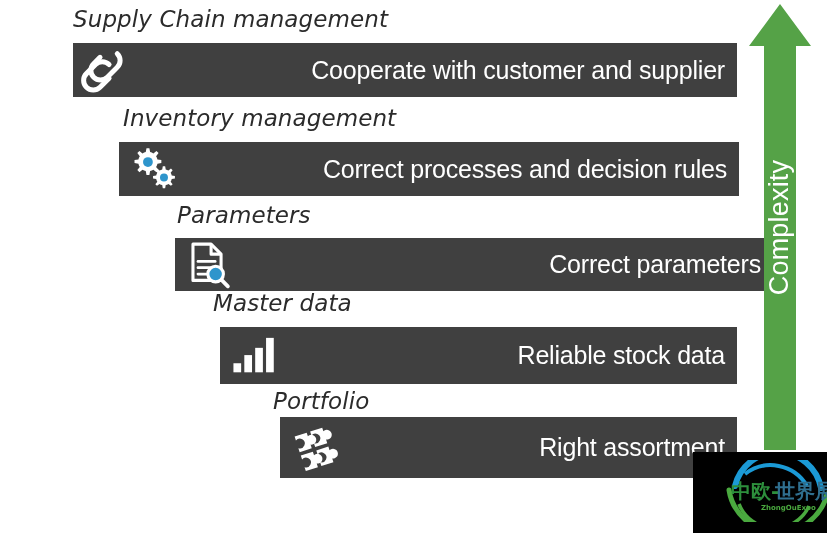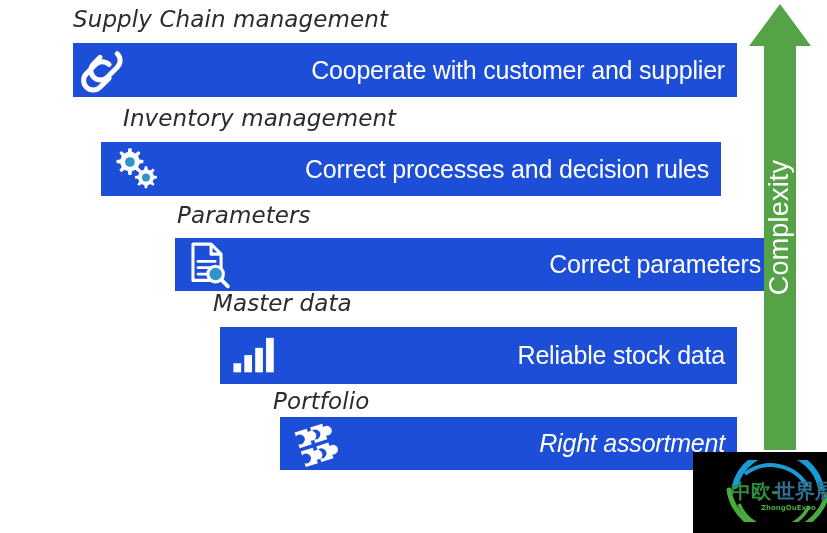--- a/index.html
+++ b/index.html
@@ -30,21 +30,21 @@
     font-style: italic;
     font-weight: 300;
     font-size: 23px;
     line-height: 1;
     color: #2b2b2b;
     white-space: nowrap;
     letter-spacing: 0.1px;
   }
   .bar {
     position: absolute;
-    background: #1d4ed8;
+    background: #404040;
     display: flex;
     align-items: center;
     justify-content: flex-end;
     box-sizing: border-box;
     padding-right: 12px;
   }
   .bar-text {
     font-family: "Liberation Sans", sans-serif;
     font-size: 25px;
     font-weight: 400;
@@ -67,30 +67,30 @@
     width: 100%;
     height: 100%;
     overflow: visible;
   }
 
   
   #row-1 .row-label { left: 38px;  top: 8px; }
   #row-1 .bar { left: 38px;  top: 43px;  width: 664px; height: 54px; }
 
   #row-2 .row-label { left: 88px;  top: 107px; }
-  #row-2 .bar { left: 66px;  top: 142px; width: 620px; height: 54px; }
+  #row-2 .bar { left: 84px;  top: 142px; width: 620px; height: 54px; }
 
   #row-3 .row-label { left: 142px; top: 204px; text-align: center; }
   #row-3 .bar { left: 140px; top: 238px; width: 598px; height: 53px; }
 
   #row-4 .row-label { left: 178px; top: 292px; }
   #row-4 .bar { left: 185px; top: 327px; width: 517px; height: 57px; }
 
   #row-5 .row-label { left: 238px; top: 390px; text-align: center; }
-  #row-5 .bar { left: 245px; top: 417px; width: 457px; height: 53px; font-style: italic; }
+  #row-5 .bar { left: 245px; top: 417px; width: 457px; height: 61px; }
 
   
   #complexity-arrow {
     position: absolute;
     left: 714px;
     top: 4px;
     width: 62px;
     height: 446px;
   }
   #complexity-arrow svg {

